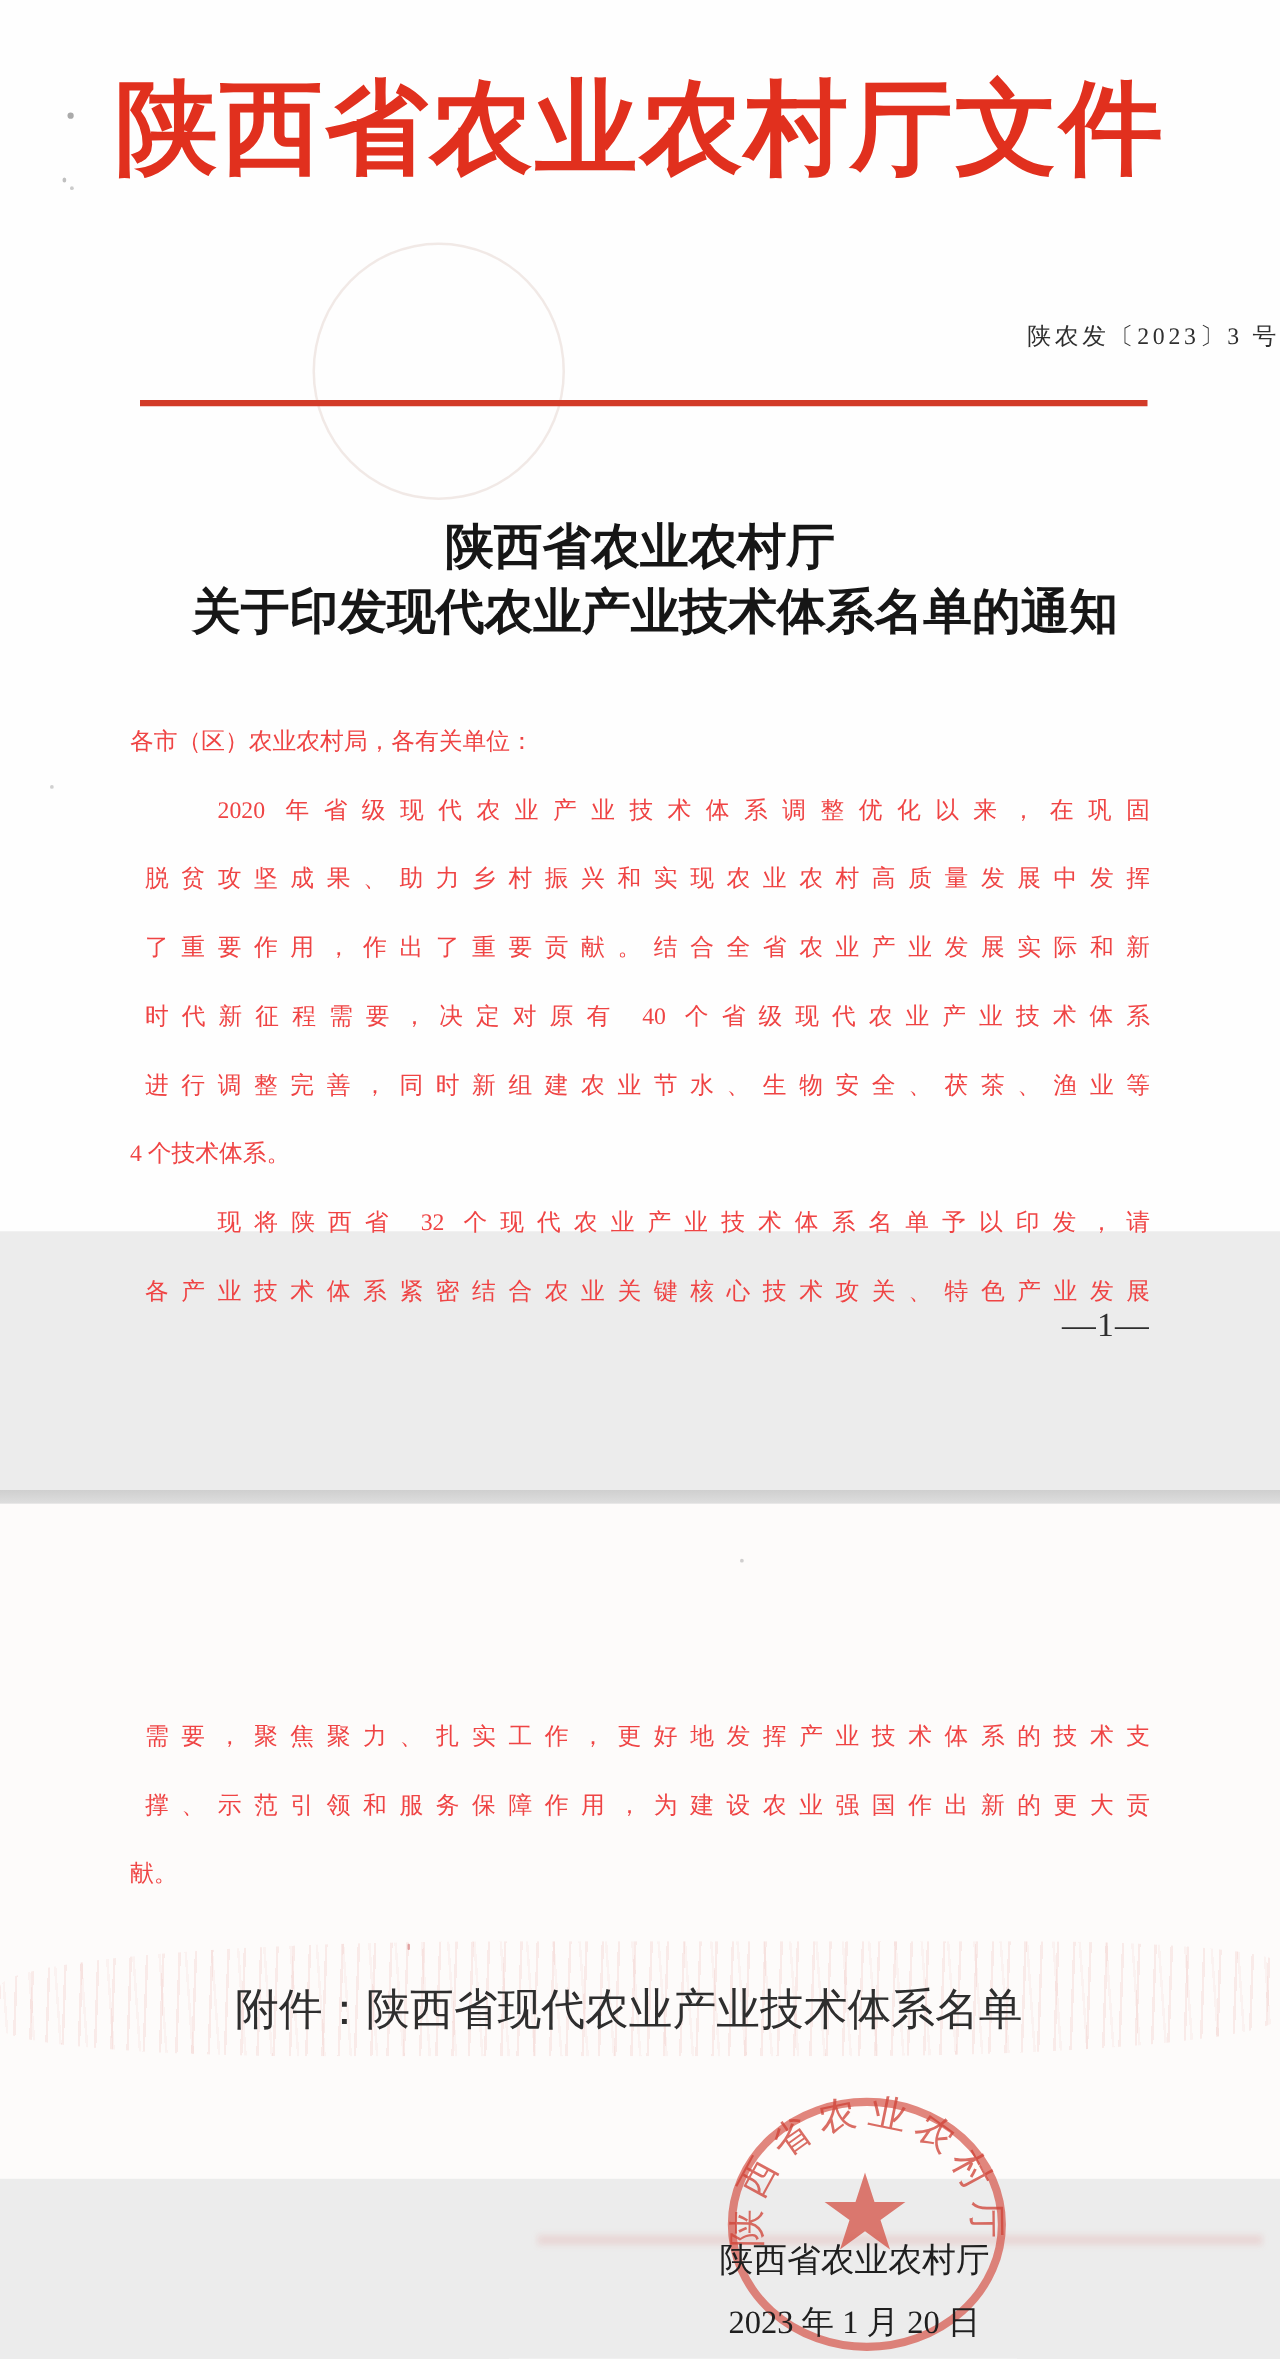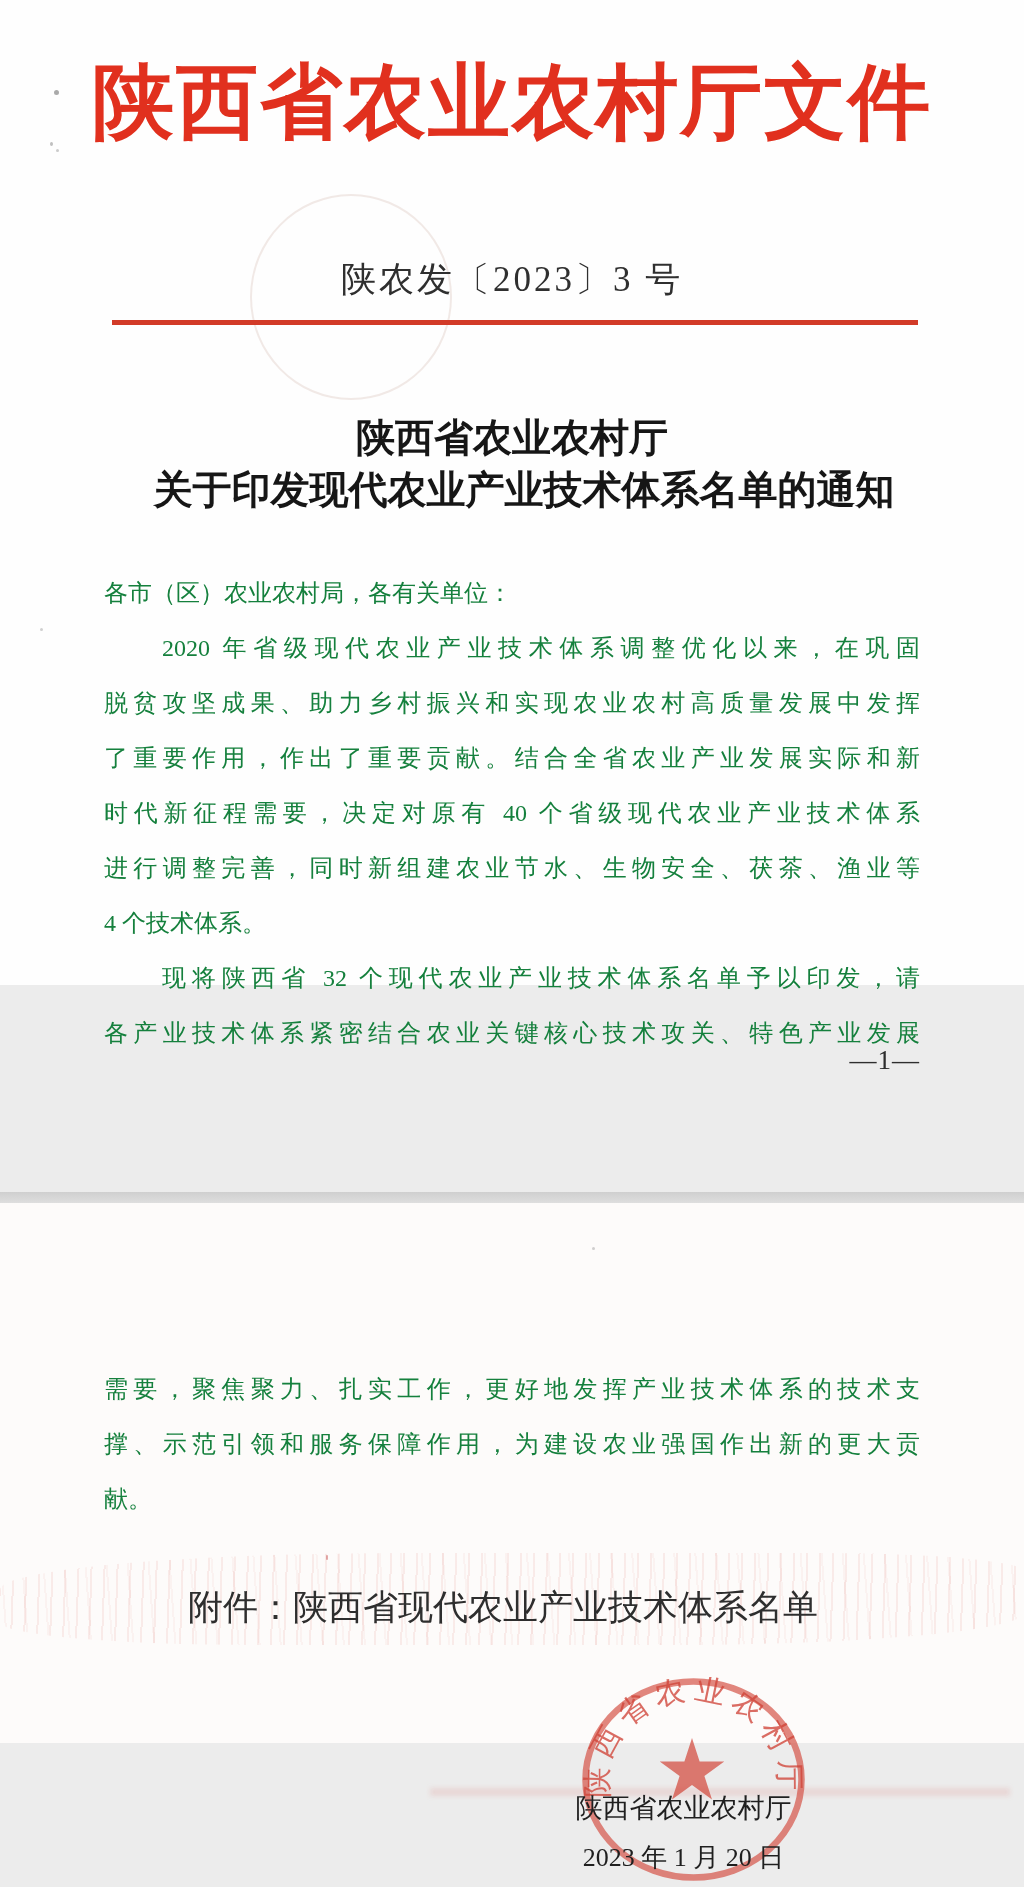--- a/index.html
+++ b/index.html
@@ -14,51 +14,52 @@
   .page-divider{position:absolute;left:0;top:1192px;width:1024px;height:11px;
     background:linear-gradient(#cfcfcf,#dedede);}
   .page2{top:1203px;height:540px;background:#fdfbfa;padding-left:37px;}
 
   .org-title{
     position:absolute;left:0;top:52px;width:100%;text-align:center;
     font-size:82px;font-weight:700;letter-spacing:2px;
     color:var(--header-red,#e1301e);line-height:1.25;white-space:nowrap;
   }
   .doc-number{
-    position:absolute;left:0;top:256px;width:100%;text-align:center;
-    font-size:35px;color:#2f2f2f;letter-spacing:3px;
+    position:absolute;left:0;top:256px;width:100%;text-align:right;
+    font-size:19px;color:#2f2f2f;letter-spacing:3px;
   }
   .red-rule{
     position:absolute;left:112px;top:320px;width:806px;height:5px;
     background:var(--rule-red,#d23b28);
   }
   .watermark-circle{
     position:absolute;left:250px;top:194px;width:198px;height:202px;
     border:2px solid rgba(206,172,162,0.26);border-radius:50%;
   }
   .notice-title{
     position:absolute;left:0;width:100%;text-align:center;
     font-weight:700;color:#161616;font-size:39px;line-height:1.0;white-space:nowrap;
   }
   .nt1{top:418px;}
   .nt2{top:470px;margin-left:12px;}
 
   .docbody{
     position:absolute;left:104px;width:816px;
-    font-size:24px;color:#15803d;
+    font-size:19px;color:#ef4444;
   }
   .p1body{top:566px;}
   .p2body{top:159px;}
   .bline{
     height:55px;line-height:55px;white-space:nowrap;
     text-align:left;
   }
   .bline.fill{
     white-space:normal;text-align:justify;text-align-last:justify;
     text-justify:inter-character;
+    margin-left:12px;
   }
   .bline.ind{text-indent:58px;}
 
   .page-number{
     position:absolute;right:104px;top:1042px;
     font-size:27px;color:#2e2e2e;line-height:36px;letter-spacing:1px;
   }
 
   .smudge-band{
     position:absolute;left:0;top:350px;width:1024px;height:92px;

